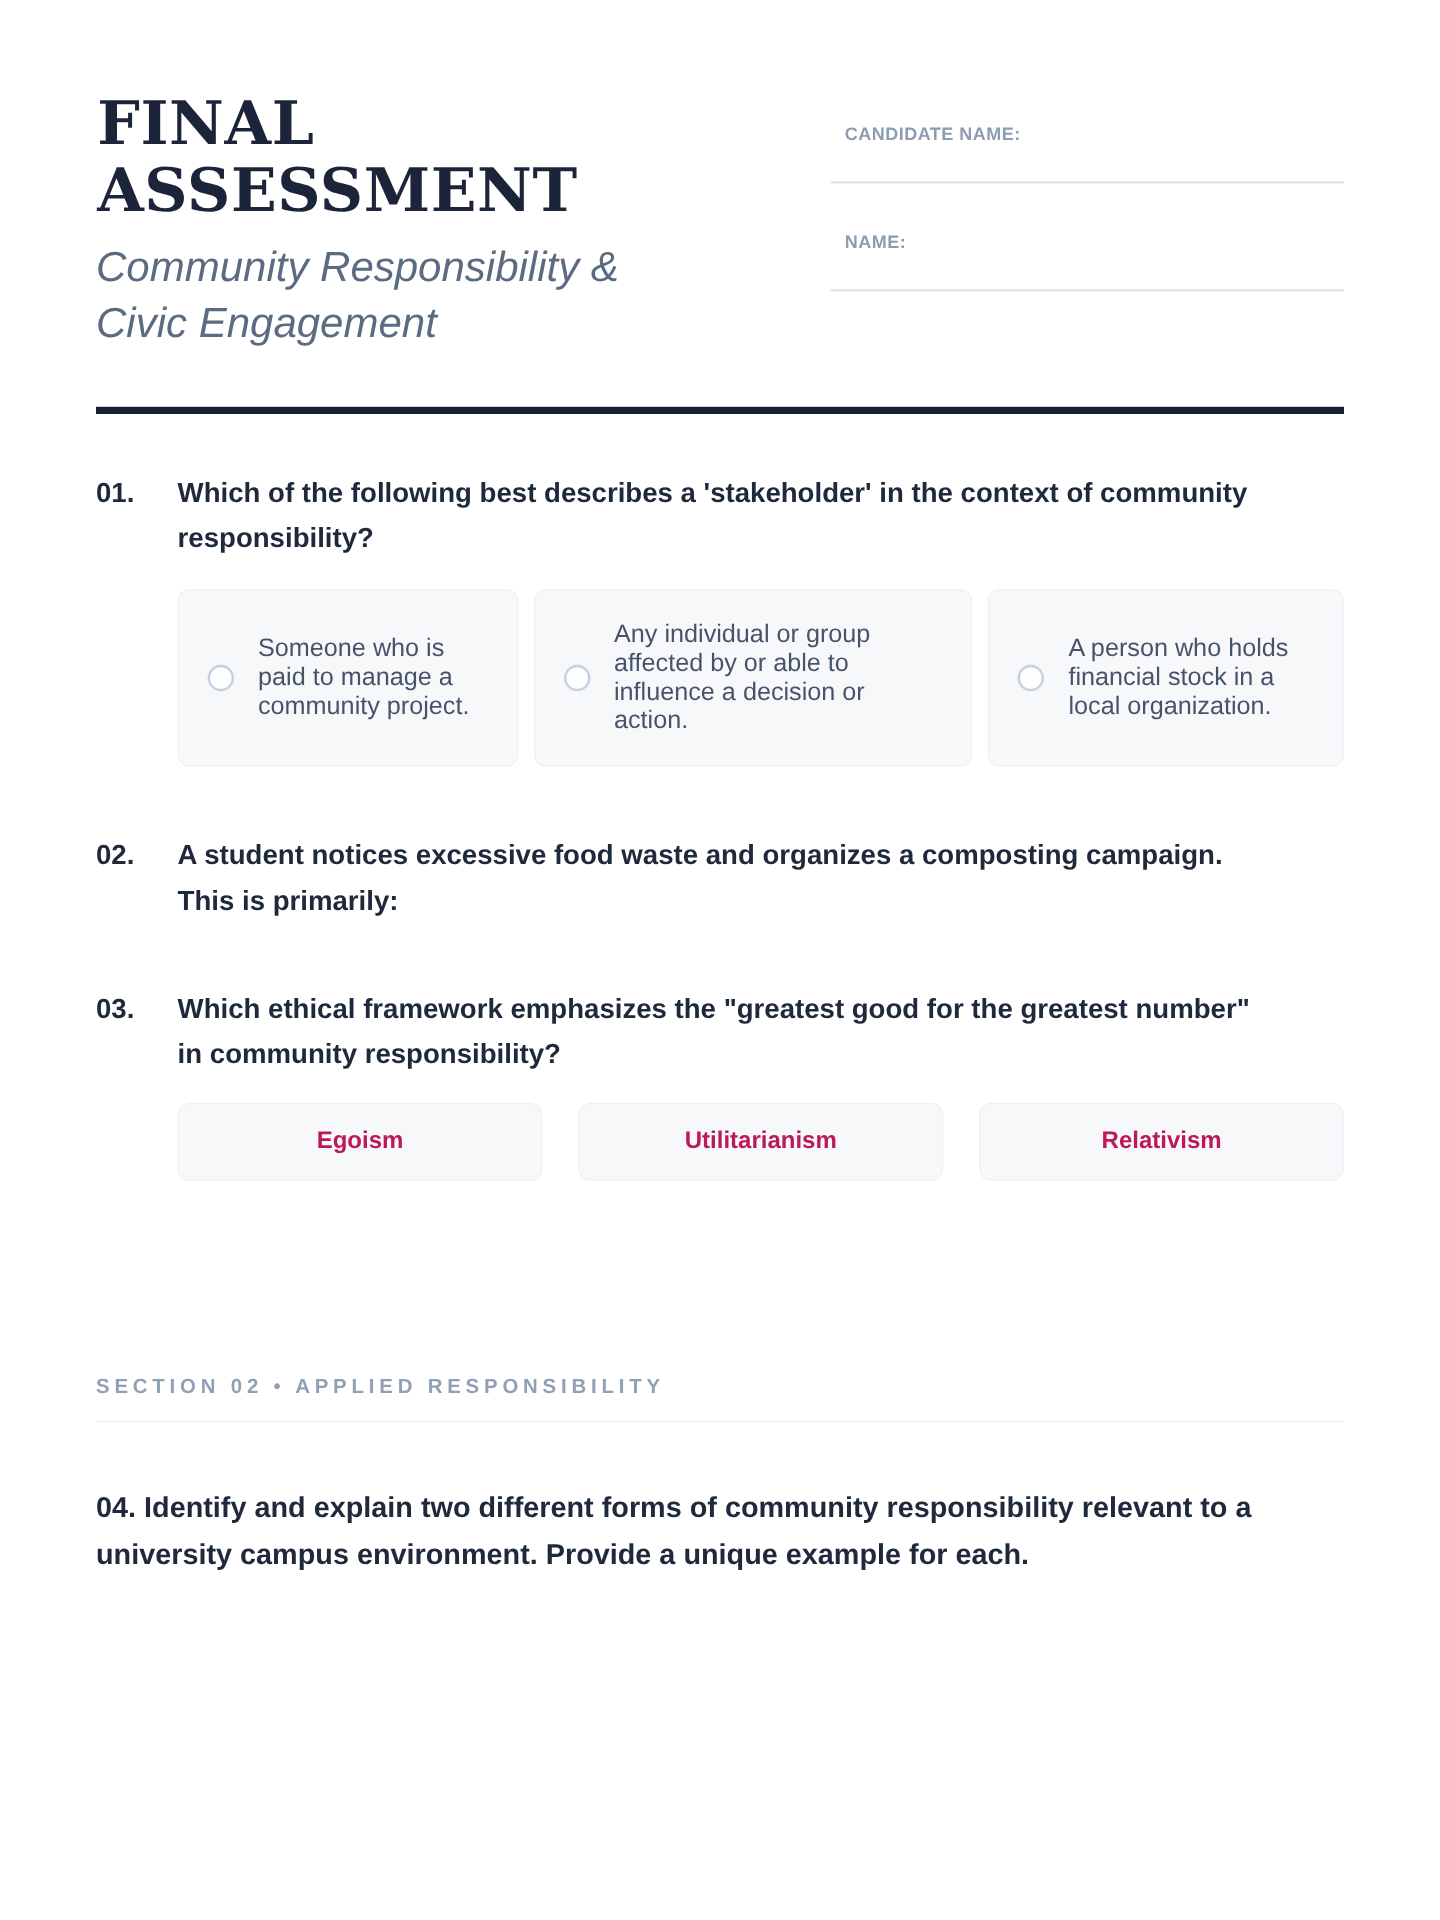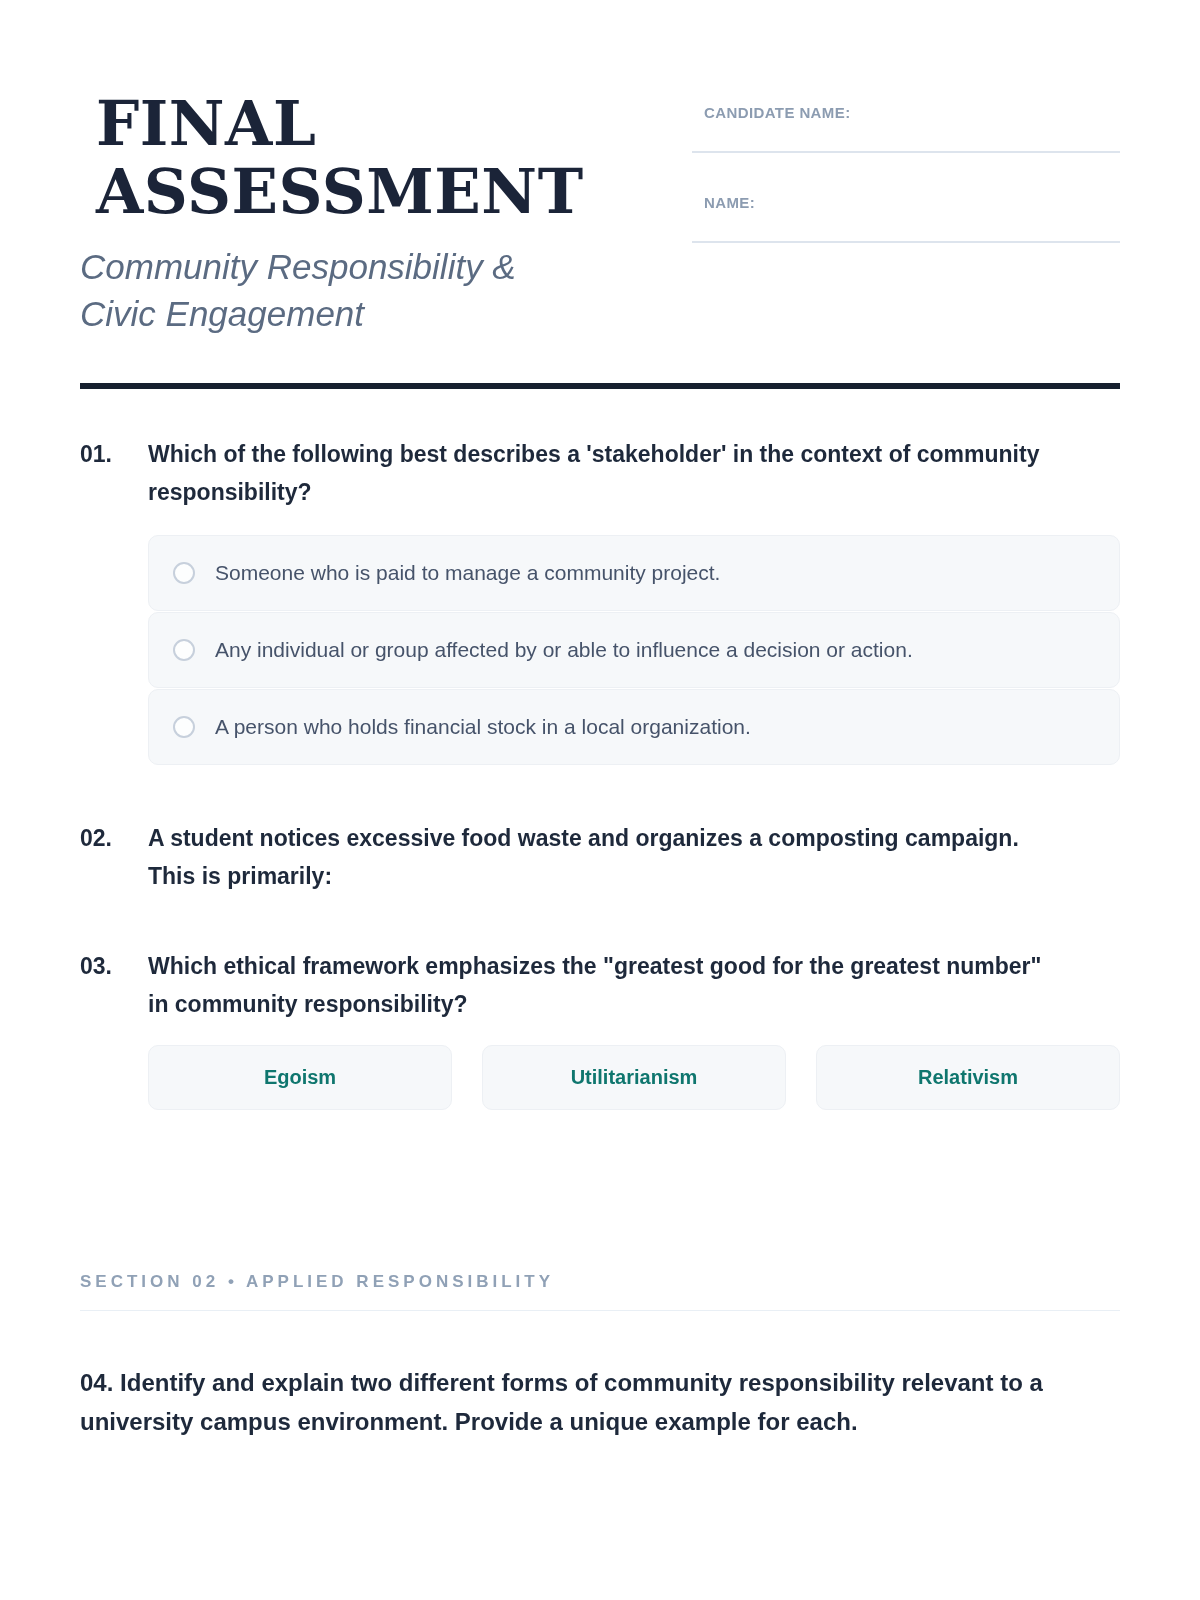--- a/index.html
+++ b/index.html
@@ -9,24 +9,24 @@
     background: #ffffff;
     font-family: "Liberation Sans", sans-serif;
     color: #1e293b;
   }
   .page { width: 1040px; margin: 0 auto; padding-top: 74px; }
 
   
   .header { display: flex; justify-content: space-between; }
   .header-left { width: 560px; }
   .title {
-    margin: 16px;
+    margin: 1px;
     font-family: "DejaVu Serif", serif;
     font-weight: 800;
-    font-size: 61px;
+    font-size: 50px;
     line-height: 1.12;
     color: #1b2438;
     letter-spacing: 0.5px;
   }
   .subtitle {
     margin: 12px 0 0 0;
     width: 500px;
     font-style: italic;
     font-size: 35px;
     line-height: 47px;
@@ -65,21 +65,21 @@
     flex: 0 0 68px;
     font-size: 23px; font-weight: bold; color: #1e293b;
     line-height: 38px;
   }
   .q-body { flex: 1; }
   .q-text {
     max-width: 920px;
     font-size: 23px; font-weight: bold; color: #1e293b;
     line-height: 38px;
   }
-  .options-col { margin-top: 24px; display: flex; flex-direction: column; gap: 1px; }
+  .options-col { margin-top: 24px; display: flex; flex-direction: row; gap: 13px; }
   .options-row { margin-top: 24px; display: flex; gap: 30px; }
   .options-row .option { flex: 1; }
   .option {
     display: flex; align-items: center; gap: 20px;
     background: #f6f8fa;
     border: 1px solid #edf0f4;
     border-radius: 10px;
     padding: 25px 24px;
     cursor: pointer;
   }
@@ -91,21 +91,21 @@
   }
   .option-label { font-size: 21px; color: #46536a; }
 
   .choices-row { margin-top: 22px; display: flex; gap: 30px; }
   .choice {
     flex: 1; text-align: center;
     background: #f6f8fa;
     border: 1px solid #edf0f4;
     border-radius: 10px;
     padding: 20px 0;
-    font-size: 20px; font-weight: bold; color: #0f766e;
+    font-size: 20px; font-weight: bold; color: #be185d;
     cursor: pointer;
   }
 
   
   .open-question {
     margin-top: 52px;
     font-size: 24px; font-weight: bold; color: #1e293b;
     line-height: 39px;
   }
 </style>

